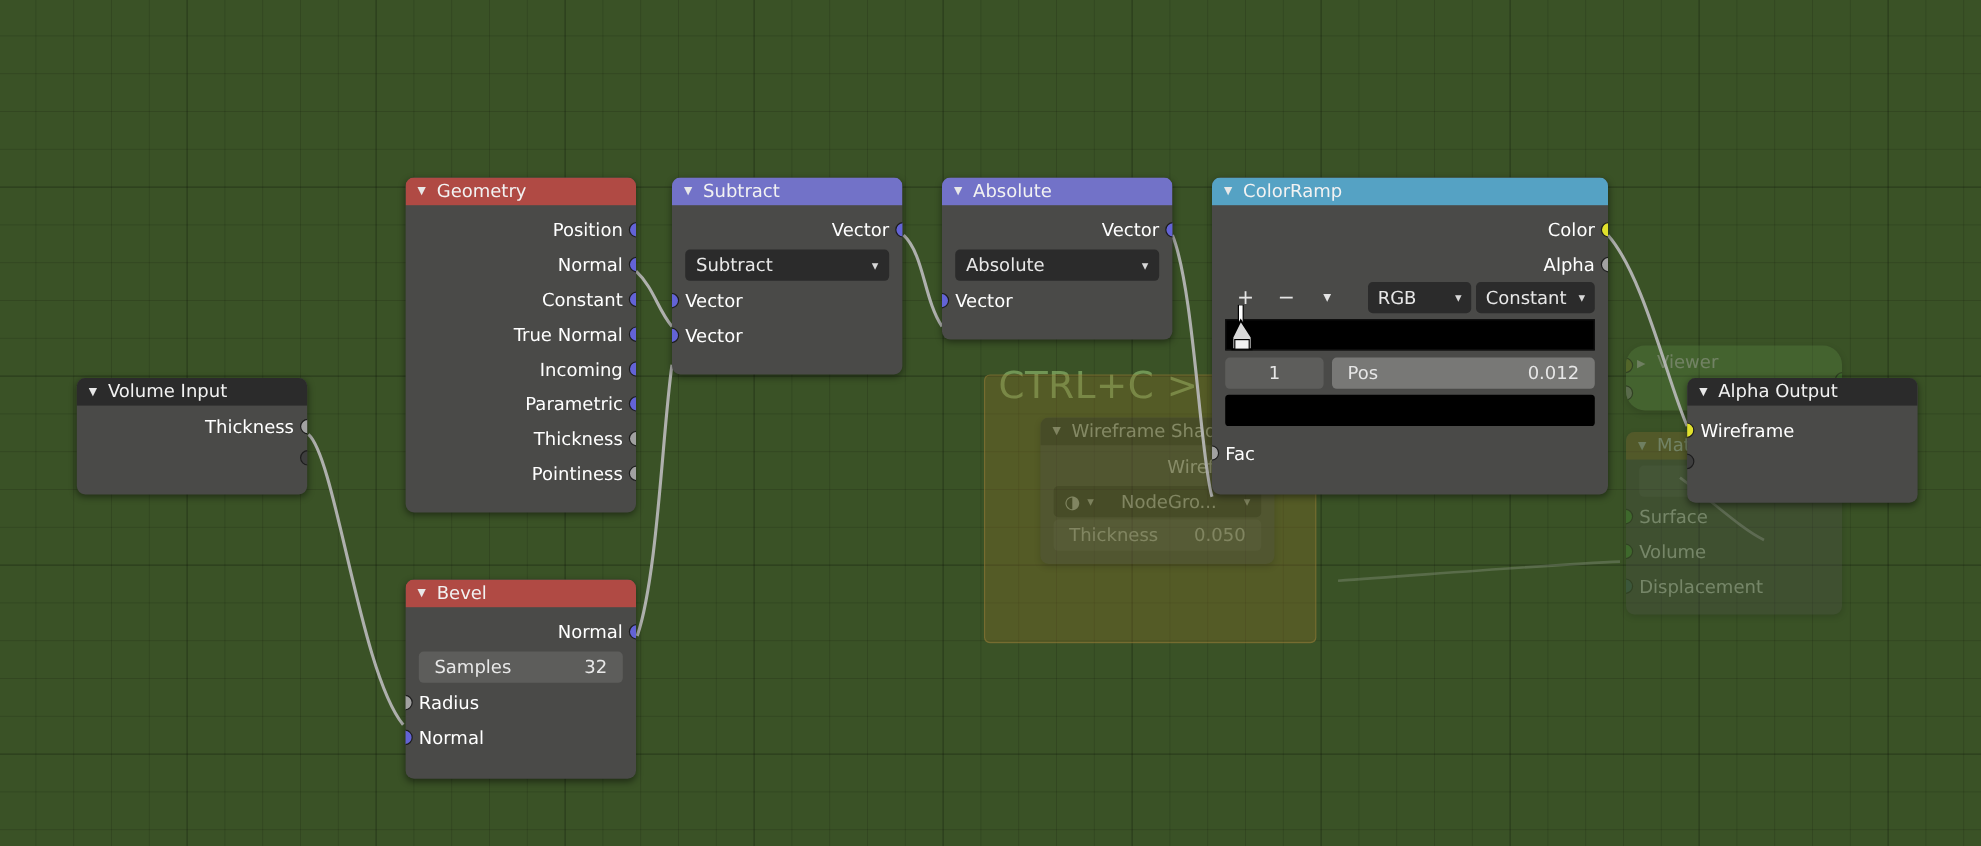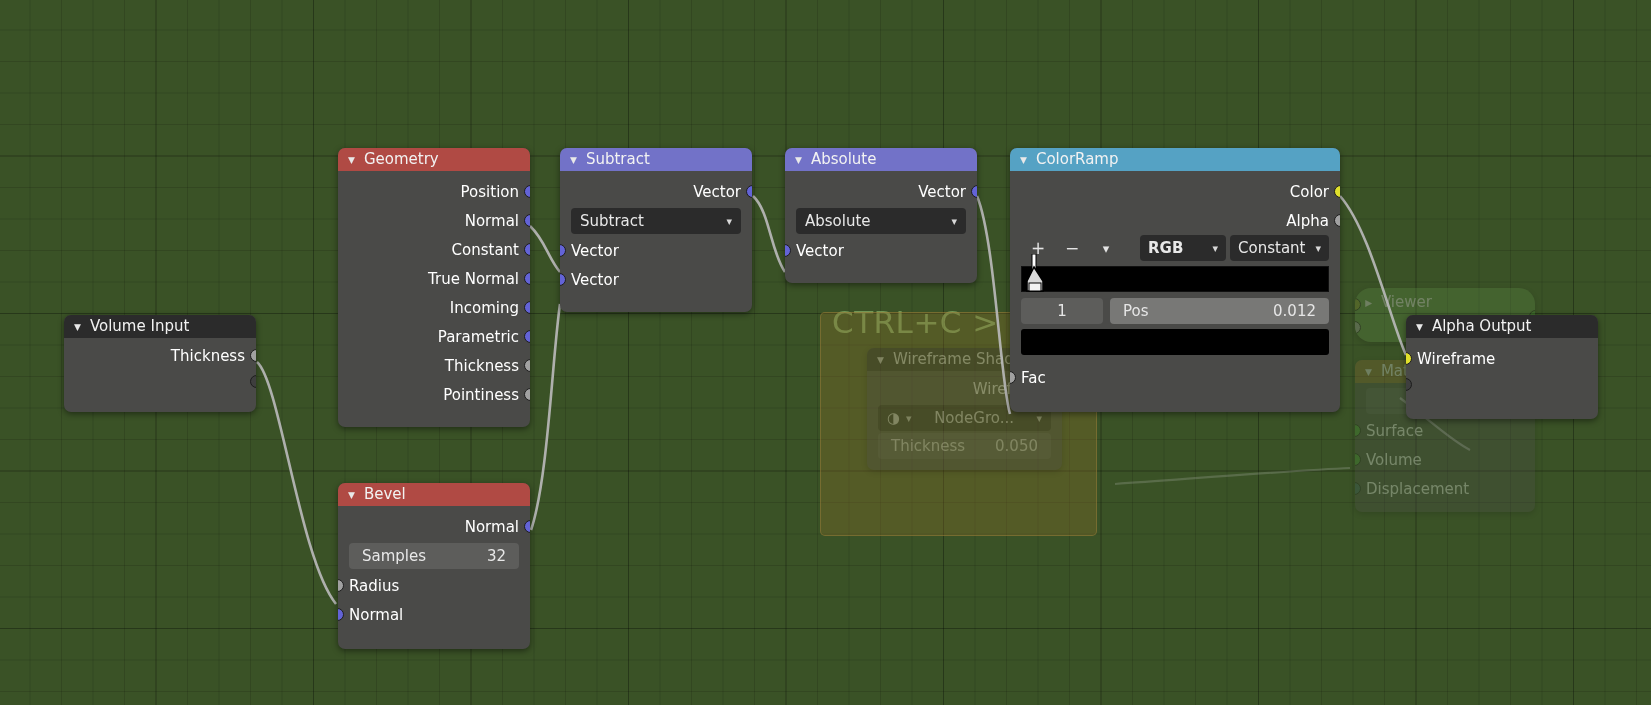--- a/index.html
+++ b/index.html
@@ -82,21 +82,21 @@
   .cr-toolbar{display:flex;align-items:center;height:26px;margin:0 11px;gap:0;}
   .cr-btn{
     width:34px;height:26px;display:flex;align-items:center;justify-content:center;
     font-size:17px;color:#e4e4e4;
   }
   .cr-spacer{flex:1;}
   .cr-sel{
     height:26px;background:#2b2b2b;border-radius:4px;display:flex;align-items:center;
     padding:0 8px;gap:10px;font-size:15px;color:#e8e8e8;
   }
-  .cr-sel.rgb{min-width:70px;justify-content:space-between;font-weight:bold;}
+  .cr-sel.rgb{min-width:70px;justify-content:space-between;}
   .cr-sel.interp{min-width:58px;justify-content:space-between;border-radius:4px;}
   .cr-strip{
     margin:5px 11px 0 11px;height:26px;background:#000;
     border:1px solid #111;box-sizing:border-box;position:relative;
   }
   .cr-swatch{margin:5px 11px 0 11px;height:26px;background:#000;border-radius:3px;}
   .cr-fields{display:flex;gap:7px;margin:6px 11px 0 11px;}
   .cr-index{width:82px;height:26px;background:#5d5d5b;border-radius:4px;
             display:flex;align-items:center;justify-content:center;font-size:15px;}
   .cr-pos{flex:1;height:26px;background:#787876;border-radius:4px;

